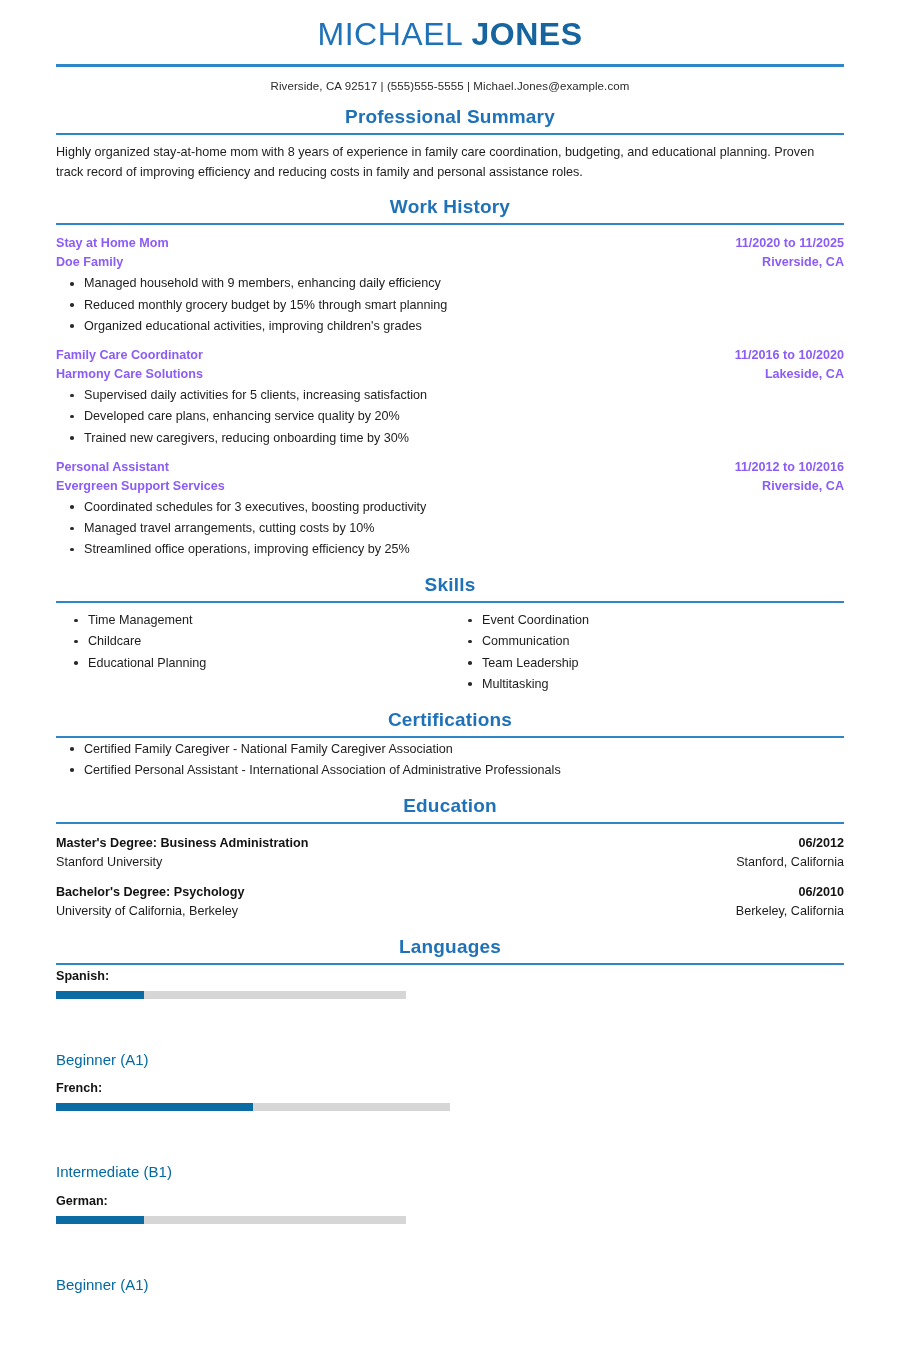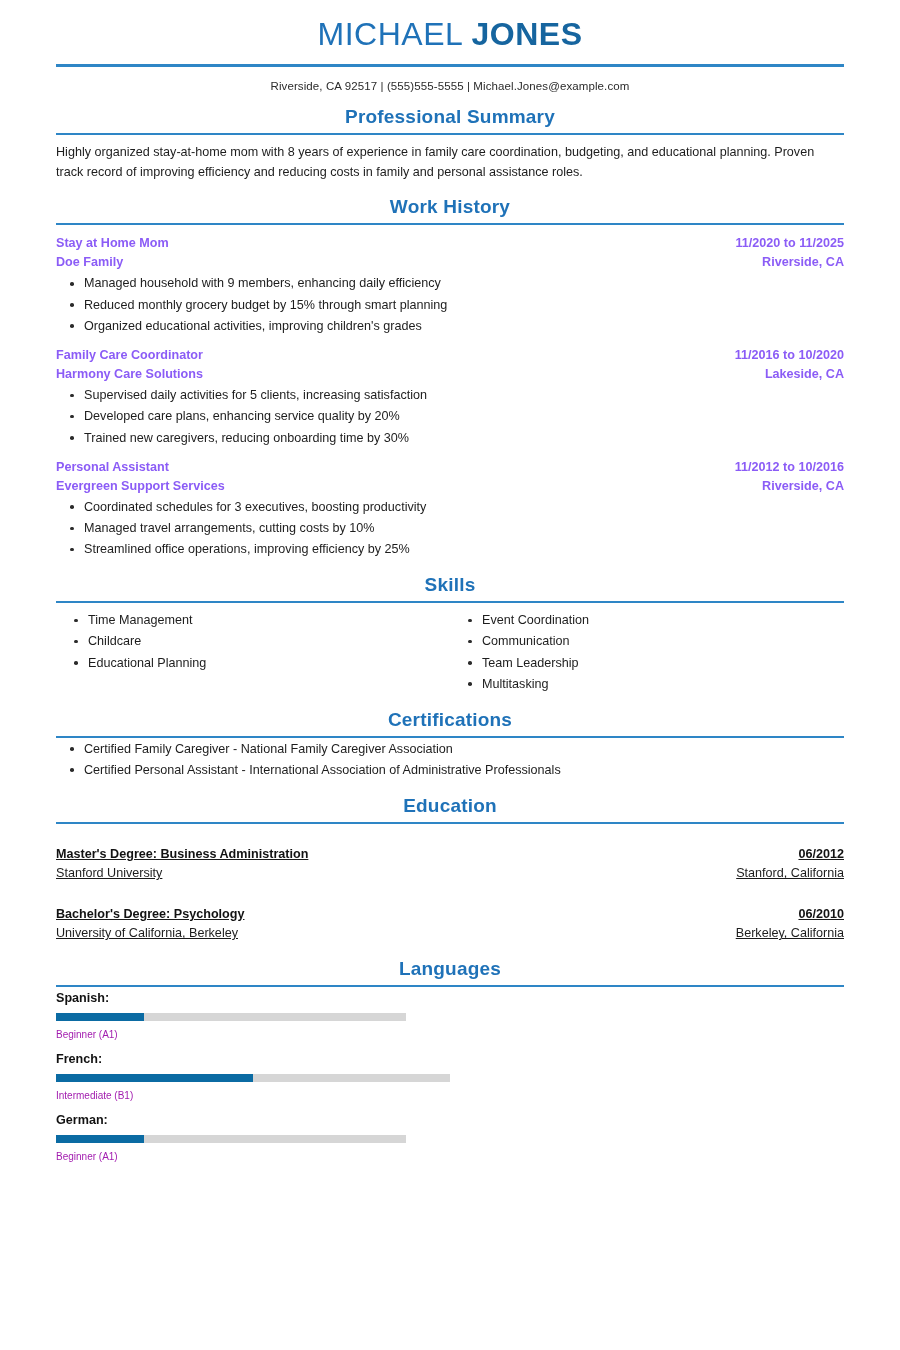--- a/index.html
+++ b/index.html
@@ -122,21 +122,21 @@
   }
   .two-col > .col { width: 50%; }
   .two-col .col ul.bullets li { padding-left: 32px; }
   .two-col .col ul.bullets li::before { left: 18px; }
 
   .cert-list { padding-top: 6px; }
   .cert-list li { padding-left: 28px; }
   .cert-list li::before { left: 14px; }
 
   
-  .edu { padding-top: 21px; text-decoration: underline; }
+  .edu { padding-top: 10px; }
   .edu:first-of-type { padding-top: 8px; }
   .edu-row {
     display: flex;
     justify-content: space-between;
     align-items: baseline;
     font-size: 12.6px;
     line-height: 1.55;
   }
   .edu-row.primary { font-weight: 700; color: #121212; }
   .edu-row.secondary { font-weight: 400; color: #1d1d1d; }
@@ -165,24 +165,25 @@
     margin-top: 5px;
     height: 8px;
     width: 100%;
     background: #d6d6d6;
   }
   .lang-bar-fill {
     height: 100%;
     background: #0b6ba3;
   }
   .lang-level {
-    font-size: 10px;
-    color: #a21caf;
+    font-size: 15px;
+    color: #0369a1;
     padding-top: 6px;
     line-height: 1.5;
+    margin-top: 44px;
   }
 </style>
 </head>
 <body>
 
 <div class="page">
 
   <div class="name-block">
     <div class="full-name">
       <span class="name-first">MICHAEL</span><span> </span><span class="name-last">JONES</span>

